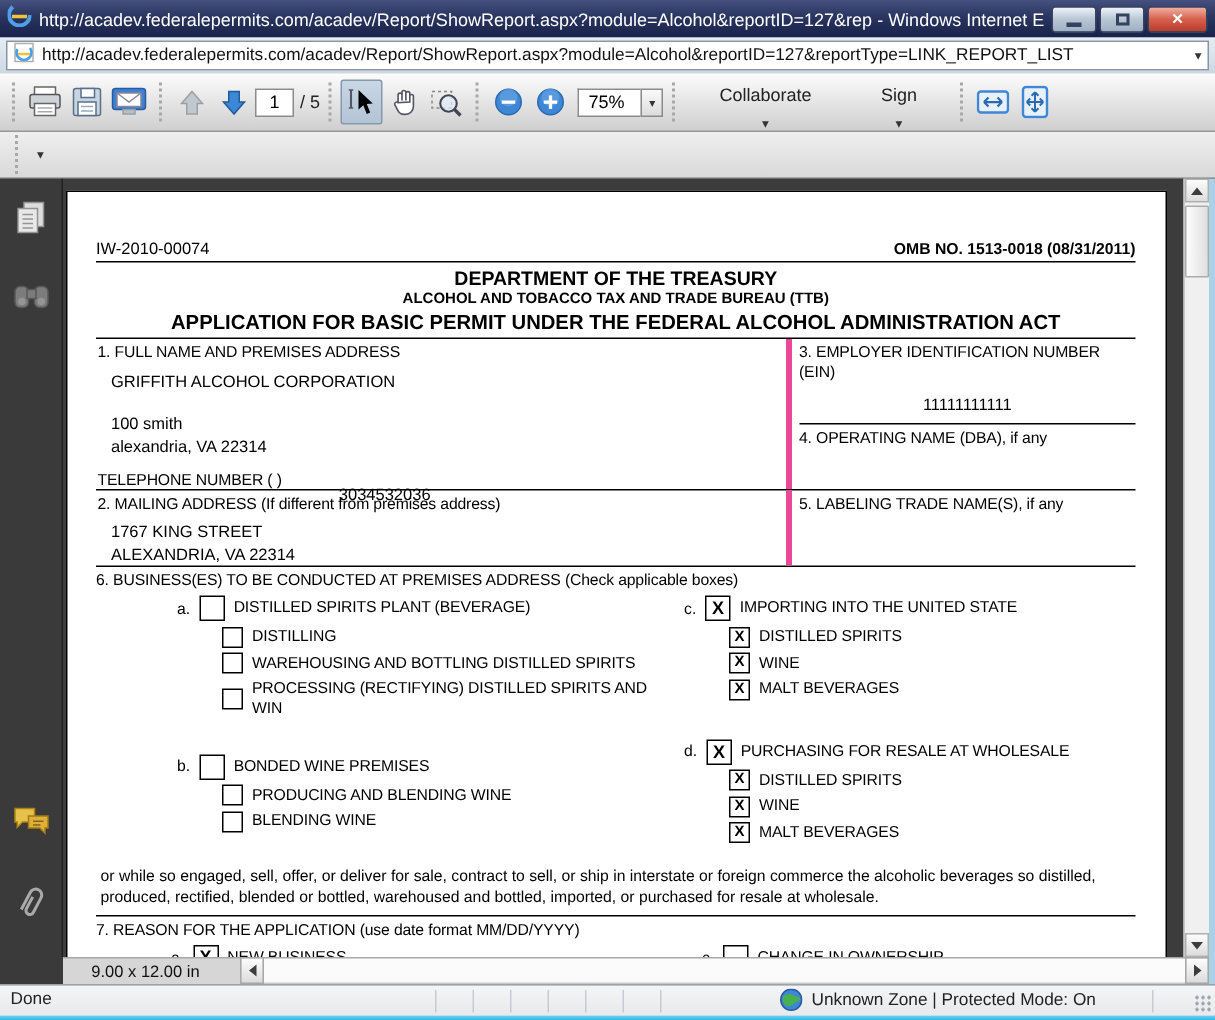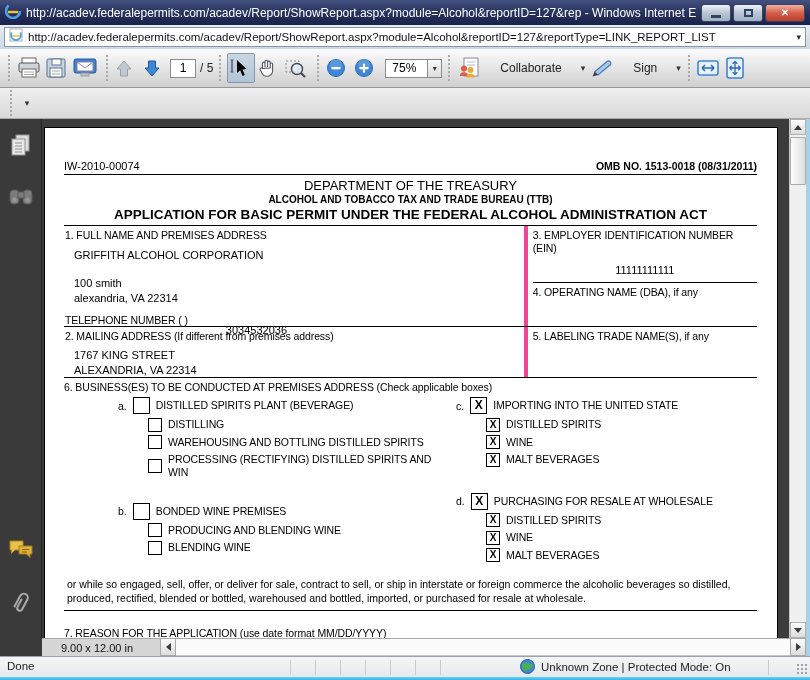--- a/index.html
+++ b/index.html
@@ -17,21 +17,21 @@
 
   
   .addressbar { height:24px; background:linear-gradient(#e6edf4, #cdd8e3); display:flex; align-items:center; padding:0 4px; }
   .urlbox { flex:1; height:20px; background:#fff; border:1px solid #8795a5; display:flex; align-items:center; padding:0 4px; gap:5px; }
   .urlbox .url { flex:1; font-size:11.5px; color:#111; white-space:nowrap; overflow:hidden; }
   .caret { font-size:9px; color:#333; }
 
   
   .toolbar { height:39px; background:linear-gradient(#fcfcfc, #e3e3e3 55%, #cfcfcf); border-bottom:1px solid #979797; display:flex; align-items:center; padding:0 2px; }
   .tb-grip, .tb-sep { width:1px; height:26px; border-left:2px dotted #a8a8a8; margin:0 6px; }
-  .tb-btn { min-width:28px; height:30px; display:flex; align-items:center; justify-content:flex-start; border:1px solid transparent; border-radius:2px; gap:19px; }
+  .tb-btn { min-width:28px; height:30px; display:flex; align-items:center; justify-content:center; border:1px solid transparent; border-radius:2px; gap:7px;flex-direction:column; }
   .tb-btn.pressed { background:linear-gradient(#c9d6e4,#b3c4d6); border:1px solid #8399af; }
   .tb-label { font-size:12px; color:#222; }
   .page-input { width:26px; height:19px; border:1px solid #8b8b8b; font-size:12px; text-align:center; font-family:"Liberation Sans",sans-serif; background:#fff; }
   .zoom-input { width:42px; height:19px; border:1px solid #8b8b8b; border-right:none; font-size:12px; text-align:left; padding-left:6px; font-family:"Liberation Sans",sans-serif; background:#fff; }
   .zoom-caret { width:15px; height:19px; border:1px solid #8b8b8b; background:linear-gradient(#fafafa,#dcdcdc); display:flex; align-items:center; justify-content:center; font-size:8px; color:#333; }
   .slash5 { font-size:12px; color:#222; margin-left:4px; }
 
   
   .findbar { height:31px; background:linear-gradient(#efefef, #d9d9d9); border-bottom:1px solid #aaa; display:flex; align-items:center; padding:0 4px; }
   .find-input { width:350px; height:22px; border:1px solid #909090; box-shadow:inset 1px 1px 2px #ccc; padding:0 6px; font-size:13px; color:#444; font-family:"Liberation Sans",sans-serif; }
@@ -73,21 +73,21 @@
   .cyanline { height:3px; background:linear-gradient(#6fd0f2,#2fb6e8); }
 
   
   .fl { font-size:10.5px; letter-spacing:-0.1px; line-height:13px; }
   .fv { font-size:11px; line-height:13px;margin-top:10px; }
   .it { }
   .id-row { display:flex; justify-content:space-between; border-bottom:1px solid #000; padding-bottom:2px; }
   .id-row .iw { font-size:11px; }
   .id-row .omb { font-size:10.5px; font-weight:bold; }
   .hdr { text-align:center; margin-top:3px; }
-  .hdr .dept { font-size:13px; font-weight:normal; }
+  .hdr .dept { font-size:13px; font-weight:bold; }
   .hdr .bureau { font-size:10px; font-weight:bold; margin-top:1px; }
   .hdr .ftitle { font-size:13.5px; font-weight:bold; margin-top:2px; padding-bottom:3px; }
   .trow { display:flex; border-top:1.5px solid #000; }
   .c-left { width:465px; border-right:4px solid #ec4899; padding:3px 6px 4px 1px; }
   .c-right { width:230px; padding:3px 0 0 5px; }
   .f3 { border-bottom:1px solid #000; padding-bottom:5px; }
   .f3 .ein { text-align:center; margin-top:9px; }
   .f4 { padding-top:3px; }
   .r1 .c-left { height:100px; }
   .r2 .c-left { height:50px; }
@@ -103,21 +103,21 @@
   .s6-cols { display:flex; }
   .s6-colL { width:382px; padding-left:54px; padding-top:3px; }
   .s6-colR { flex:1; padding-left:10px; padding-top:3px; }
   .cb { display:inline-block; width:14px; height:14px; border:1.5px solid #000; font:bold 10px/12px "Liberation Sans",sans-serif; text-align:center; color:#000; flex:none; }
   .cb.big { width:17px; height:17px; font:bold 12px/15px "Liberation Sans",sans-serif; }
   .grp-head { display:flex; align-items:center; gap:6px; }
   .grp-head .letter { font-size:10.5px; }
   .sub { display:flex; align-items:center; gap:6px; margin-top:3.5px; margin-left:30px; }
   .gap24 { margin-top:24px; }
   .para { margin-top:16px; padding:0 2px 5px 3px; font-size:10.5px; line-height:13.5px; }
-  .s7 { border-top:1.5px solid #000; padding-top:16px; }
+  .s7 { border-top:1.5px solid #000; padding-top:3px; }
   .s7-cols { display:flex; margin-top:3px; }
   .s7-colL { width:382px; padding-left:50px; }
   .s7-colR { flex:1; padding-left:22px; }
   .g7 { display:flex; gap:6px; }
   .g7 .lines { padding-top:1px; }
   .g7 .lines div { margin-top:1px; }
 </style>
 </head>
 <body>
 

